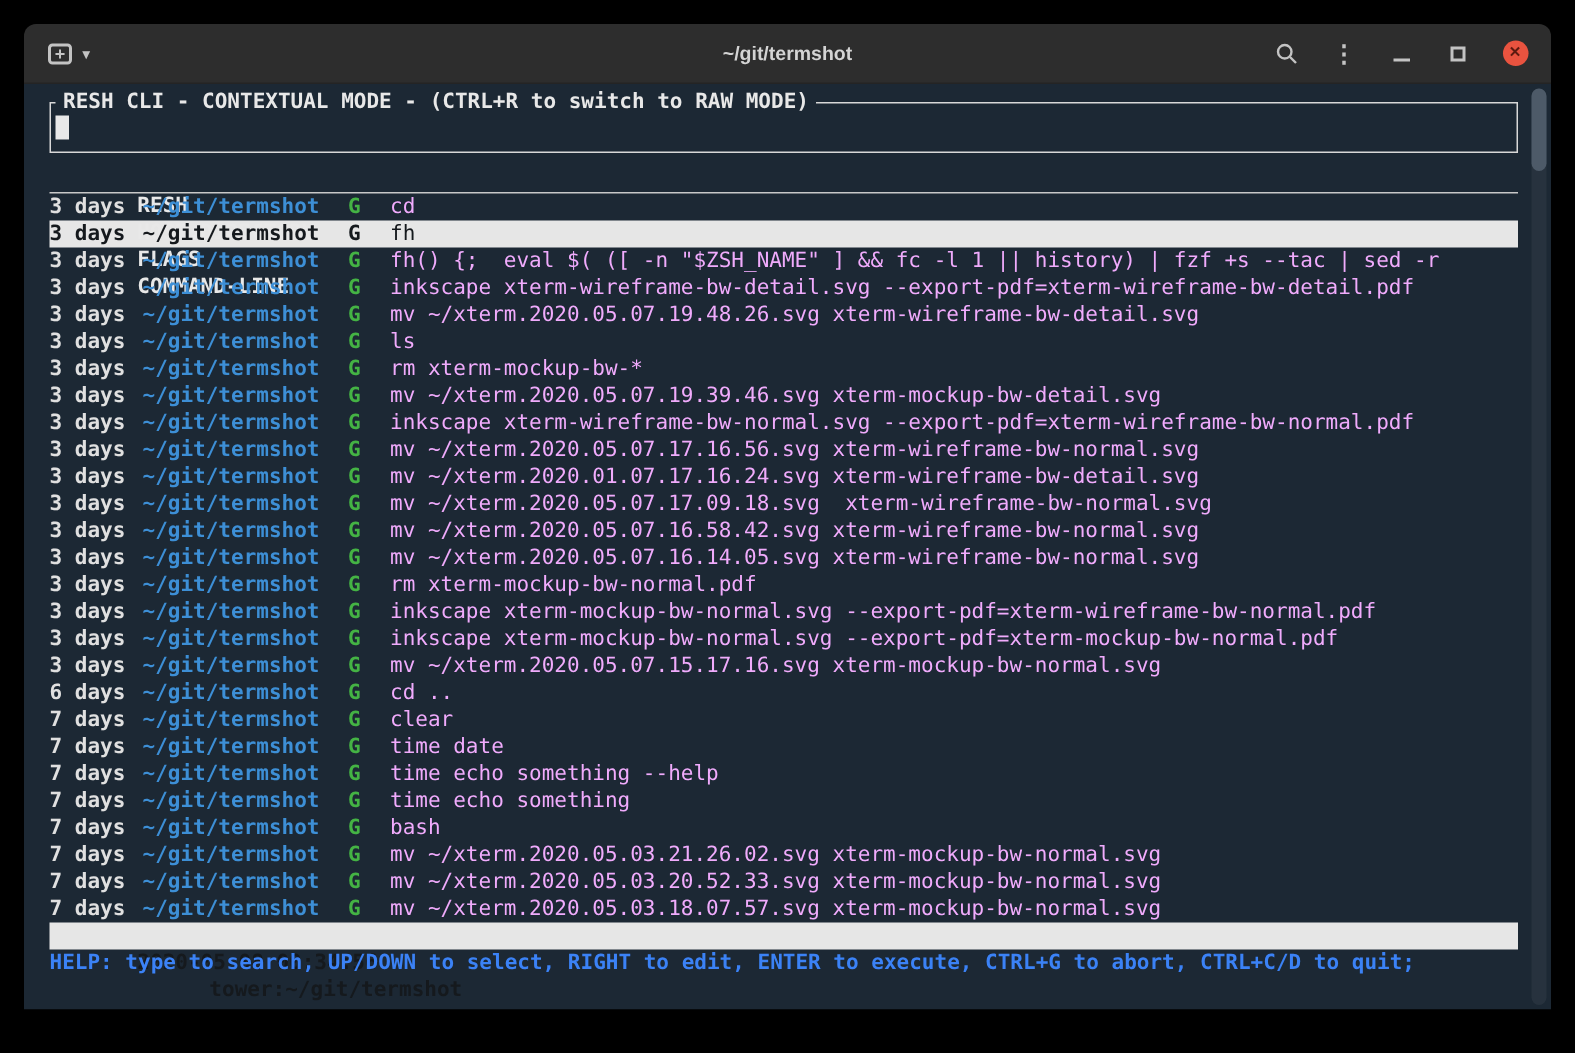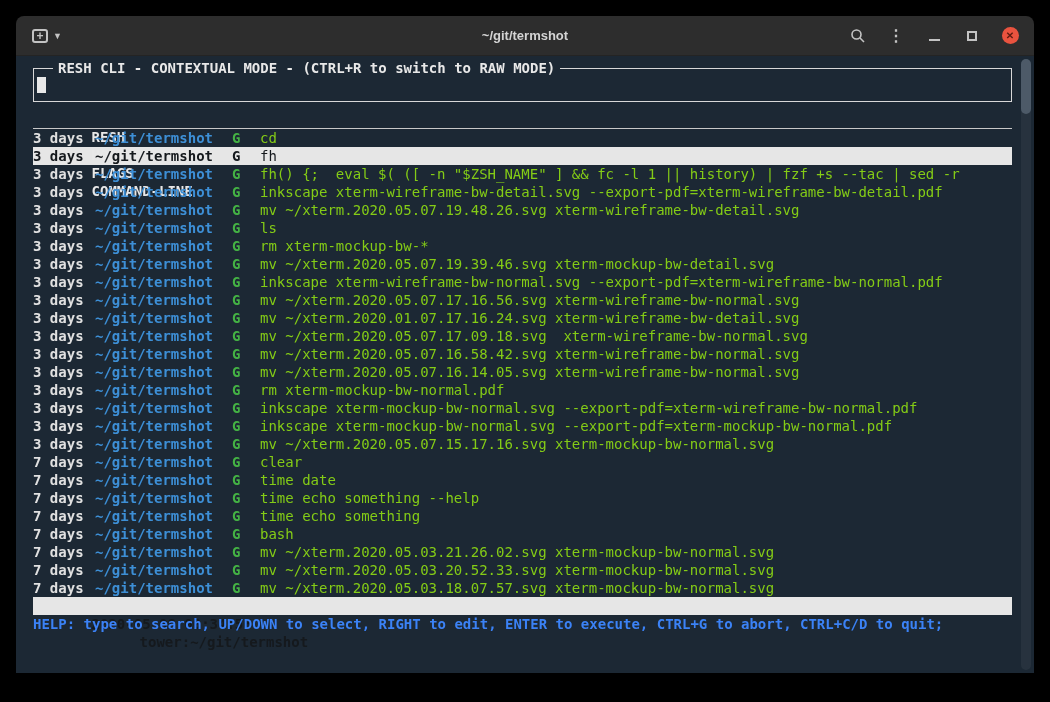--- a/index.html
+++ b/index.html
@@ -55,21 +55,21 @@
     color: #d4d4d4;
     font-size: 14px; line-height: 18px;
     padding: 12px 22px 0 17px;
   }
   .search-box {
     position: relative;
     border: 1px solid #d8d8d8;
     height: 34px;
   }
   .search-box-title {
-    position: absolute; top: -10px; left: 19px;
+    position: absolute; top: -10px; left: 3px;
     background: #1c2834; padding: 0 5px;
     color: #e8e8e8; font-weight: bold;
     white-space: pre;
   }
   .cursor-block {
     position: absolute; left: 3px; top: 8px;
     width: 9px; height: 16px; background: #e8e8e8;
   }
   .list-header {
     margin-top: 8px; height: 19px;
@@ -77,21 +77,21 @@
     font-weight: bold; color: #e8e8e8;
     padding-left: 8px; white-space: pre;
   }
   .hdr-time { display: inline-block; width: 54px; }
   .hdr-dir  { display: inline-block; width: 115px; }
   .hdr-flags{ display: inline-block; width: 50px; }
   .hrow { height: 18px; white-space: pre; }
   .c-time { display: inline-block; width: 62px; font-weight: bold; color: #e0e0e0; }
   .c-dir  { display: inline-block; width: 137px; font-weight: bold; color: #3d8fd6; }
   .c-flag { display: inline-block; width: 28px; font-weight: bold; color: #44b344; }
-  .c-cmd  { color: #84cc16; }
+  .c-cmd  { color: #f0abfc; }
   .hrow.selected { background: #e6e6e6; }
   .hrow.selected .c-time, .hrow.selected .c-dir,
   .hrow.selected .c-flag, .hrow.selected .c-cmd { color: #15191d; }
   .status-bar {
     height: 18px; background: #e6e6e6; color: #15191d;
     font-weight: bold; padding-left: 8px; white-space: pre;
   }
   .st-host { margin-left: 48px; }
   .help-line { height: 18px; color: #3b82f6; font-weight: bold; white-space: pre; }
   .scrollbar {
@@ -167,20 +167,21 @@
         <div class="hrow"><span class="c-time">3 days</span><span class="c-dir">~/git/termshot</span><span class="c-flag">G</span><span class="c-cmd">inkscape xterm-wireframe-bw-normal.svg --export-pdf=xterm-wireframe-bw-normal.pdf</span></div>
         <div class="hrow"><span class="c-time">3 days</span><span class="c-dir">~/git/termshot</span><span class="c-flag">G</span><span class="c-cmd">mv ~/xterm.2020.05.07.17.16.56.svg xterm-wireframe-bw-normal.svg</span></div>
         <div class="hrow"><span class="c-time">3 days</span><span class="c-dir">~/git/termshot</span><span class="c-flag">G</span><span class="c-cmd">mv ~/xterm.2020.01.07.17.16.24.svg xterm-wireframe-bw-detail.svg</span></div>
         <div class="hrow"><span class="c-time">3 days</span><span class="c-dir">~/git/termshot</span><span class="c-flag">G</span><span class="c-cmd">mv ~/xterm.2020.05.07.17.09.18.svg  xterm-wireframe-bw-normal.svg</span></div>
         <div class="hrow"><span class="c-time">3 days</span><span class="c-dir">~/git/termshot</span><span class="c-flag">G</span><span class="c-cmd">mv ~/xterm.2020.05.07.16.58.42.svg xterm-wireframe-bw-normal.svg</span></div>
         <div class="hrow"><span class="c-time">3 days</span><span class="c-dir">~/git/termshot</span><span class="c-flag">G</span><span class="c-cmd">mv ~/xterm.2020.05.07.16.14.05.svg xterm-wireframe-bw-normal.svg</span></div>
         <div class="hrow"><span class="c-time">3 days</span><span class="c-dir">~/git/termshot</span><span class="c-flag">G</span><span class="c-cmd">rm xterm-mockup-bw-normal.pdf</span></div>
         <div class="hrow"><span class="c-time">3 days</span><span class="c-dir">~/git/termshot</span><span class="c-flag">G</span><span class="c-cmd">inkscape xterm-mockup-bw-normal.svg --export-pdf=xterm-wireframe-bw-normal.pdf</span></div>
         <div class="hrow"><span class="c-time">3 days</span><span class="c-dir">~/git/termshot</span><span class="c-flag">G</span><span class="c-cmd">inkscape xterm-mockup-bw-normal.svg --export-pdf=xterm-mockup-bw-normal.pdf</span></div>
         <div class="hrow"><span class="c-time">3 days</span><span class="c-dir">~/git/termshot</span><span class="c-flag">G</span><span class="c-cmd">mv ~/xterm.2020.05.07.15.17.16.svg xterm-mockup-bw-normal.svg</span></div>
+        <div class="hrow"><span class="c-time">6 days</span><span class="c-dir">~/git/termshot</span><span class="c-flag">G</span><span class="c-cmd">cd ..</span></div>
         <div class="hrow"><span class="c-time">7 days</span><span class="c-dir">~/git/termshot</span><span class="c-flag">G</span><span class="c-cmd">clear</span></div>
         <div class="hrow"><span class="c-time">7 days</span><span class="c-dir">~/git/termshot</span><span class="c-flag">G</span><span class="c-cmd">time date</span></div>
         <div class="hrow"><span class="c-time">7 days</span><span class="c-dir">~/git/termshot</span><span class="c-flag">G</span><span class="c-cmd">time echo something --help</span></div>
         <div class="hrow"><span class="c-time">7 days</span><span class="c-dir">~/git/termshot</span><span class="c-flag">G</span><span class="c-cmd">time echo something</span></div>
         <div class="hrow"><span class="c-time">7 days</span><span class="c-dir">~/git/termshot</span><span class="c-flag">G</span><span class="c-cmd">bash</span></div>
         <div class="hrow"><span class="c-time">7 days</span><span class="c-dir">~/git/termshot</span><span class="c-flag">G</span><span class="c-cmd">mv ~/xterm.2020.05.03.21.26.02.svg xterm-mockup-bw-normal.svg</span></div>
         <div class="hrow"><span class="c-time">7 days</span><span class="c-dir">~/git/termshot</span><span class="c-flag">G</span><span class="c-cmd">mv ~/xterm.2020.05.03.20.52.33.svg xterm-mockup-bw-normal.svg</span></div>
         <div class="hrow"><span class="c-time">7 days</span><span class="c-dir">~/git/termshot</span><span class="c-flag">G</span><span class="c-cmd">mv ~/xterm.2020.05.03.18.07.57.svg xterm-mockup-bw-normal.svg</span></div>
       </div>
 

